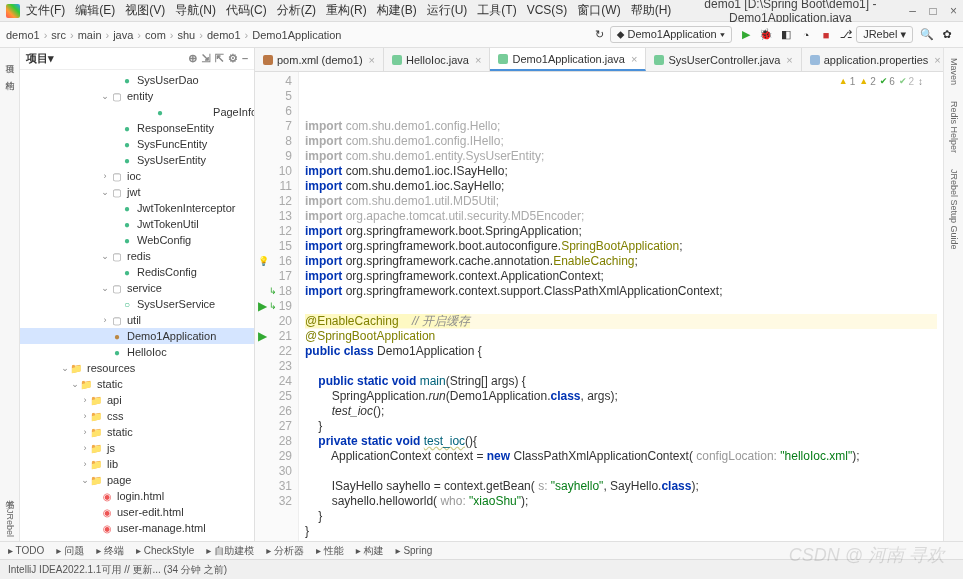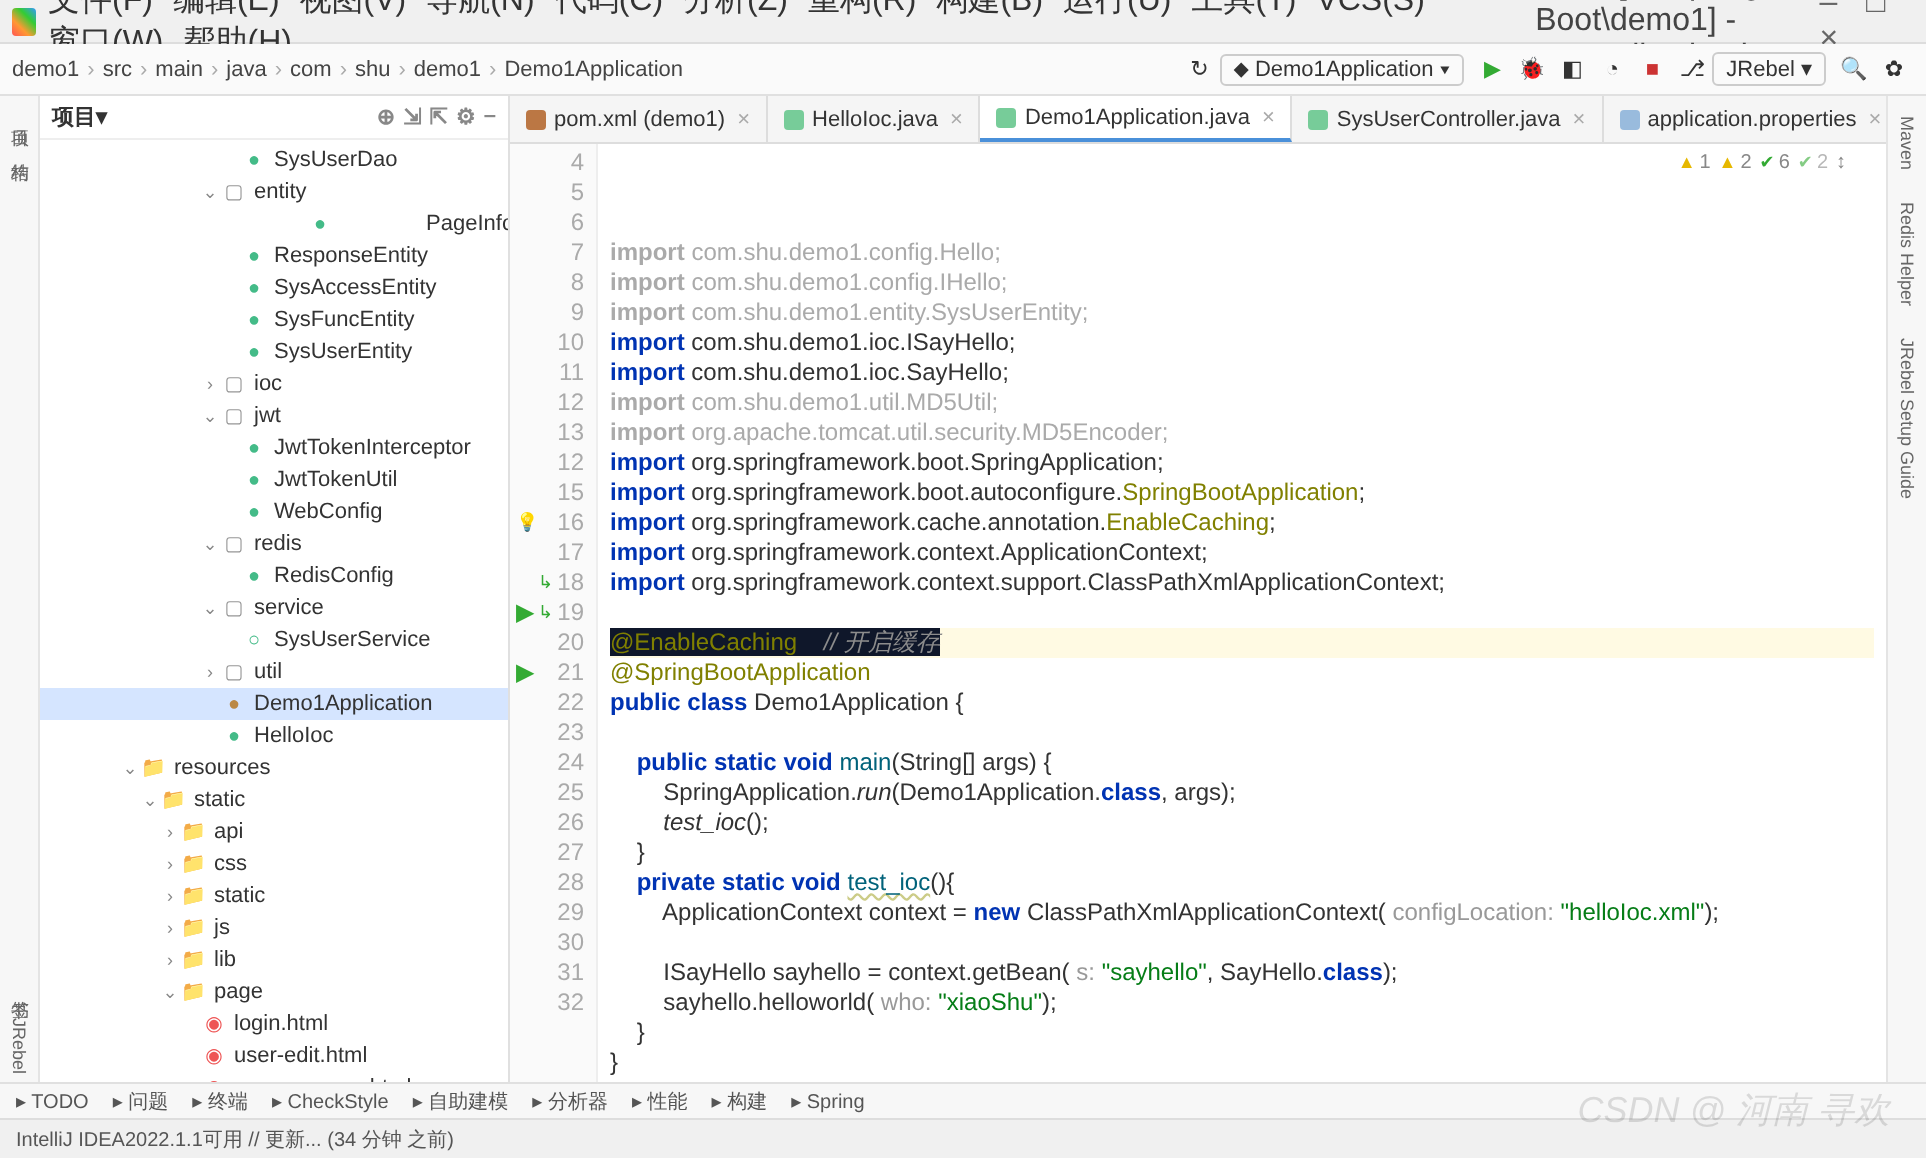--- a/index.html
+++ b/index.html
@@ -1,17 +1,17 @@
 <!DOCTYPE html>
 <html><head>
 <meta charset="utf-8">
 <style>
 * { margin: 0; padding: 0; box-sizing: border-box; font-family: "Segoe UI", Arial, sans-serif; }
 body { width: 963px; height: 579px; overflow: hidden; background: #fff; font-size: 11px; color: #333; display: flex; flex-direction: column; }
-.titlebar { height: 22px; background: #f0f0f0; display: flex; align-items: center; padding: 0 6px; border-bottom: 1px solid #ddd; font-size: 16px; }
+.titlebar { height: 22px; background: #f0f0f0; display: flex; align-items: center; padding: 0 6px; border-bottom: 1px solid #ddd; font-size: 12px; }
 .titlebar .logo { width: 14px; height: 14px; background: linear-gradient(45deg,#f55,#f93,#3c3,#39f); border-radius: 2px; margin-right: 6px; }
 .titlebar .menus span { margin-right: 10px; cursor: pointer; }
 .titlebar .title { flex: 1; text-align: center; color: #444; }
 .titlebar .winctrl span { margin-left: 10px; cursor: pointer; color: #666; }
 .toolbar { height: 26px; background: #fafafa; border-bottom: 1px solid #e0e0e0; display: flex; align-items: center; padding: 0 6px; font-size: 11px; }
 .toolbar .bc { display: flex; align-items: center; gap: 4px; color: #444; }
 .toolbar .bc .sep { color: #aaa; }
 .toolbar .spacer { flex: 1; }
 .toolbar .run-cfg { border: 1px solid #ccc; padding: 1px 6px; border-radius: 3px; margin-right: 4px; }
 .toolbar .icn { display:inline-flex; width:16px; height:16px; align-items:center; justify-content:center; margin:0 2px; cursor:pointer; border-radius:2px; }
@@ -45,21 +45,21 @@
 .gutter { width:44px; background:#fafafa; border-right:1px solid #eee; text-align:right; padding:2px 6px 2px 2px; color:#aaa; font-family:Consolas,monospace; font-size:12px; line-height:15px; }
 .gutter .mark { position:absolute; left:1px; font-size:9px; }
 .gutter .g-run { color:#3a3; position:absolute; left:1px; }
 .code { flex:1; padding:2px 6px; font-family:Consolas,monospace; font-size:12px; line-height:15px; white-space:pre; overflow:auto; }
 .code .kw { color:#0033b3; font-weight:bold; }
 .code .gray { color:#aaa; }
 .code .ann { color:#808000; }
 .code .str { color:#067d17; }
 .code .cmt { color:#8c8c8c; font-style:italic; }
 .code .hint { color:#999; font-style:normal; }
-.code .hl { background:#0f172a; }
+.code .hl { background:#fef9c3; }
 .code .hl-line { background:#fffae3; display:inline-block; width:100%; }
 .code .fn { color:#00627a; }
 .code .warn { text-decoration: underline wavy #cc8; }
 .status2 { height:18px; background:#f7f7f7; border-top:1px solid #e0e0e0; display:flex; align-items:center; padding:0 8px; font-size:10px; color:#555; gap:12px; }
 .status { height:20px; background:#f0f0f0; border-top:1px solid #ddd; display:flex; align-items:center; padding:0 8px; font-size:10px; color:#555; }
 .watermark { position:absolute; right:18px; bottom:12px; font-size:18px; color:rgba(0,0,0,0.12); font-style:italic; pointer-events:none; }
 .top-right-warns { position:absolute; top:2px; right:20px; font-size:10px; color:#888; display:flex; gap:4px; align-items:center; }
 .badge { display:inline-flex; align-items:center; gap:2px; }
 .badge.y::before{content:"▲";color:#e6b800;font-size:9px;}
 .badge.g::before{content:"✔";color:#3a3;font-size:9px;}
@@ -142,25 +142,20 @@
         </div>
         <div class="tree-row" style="padding-left: 90px; gap: 47px;">
           <span class="arrow"></span>
           <span class="ico cls"></span>
           <span>PageInfo</span>
         </div>
         <div class="tree-row" style="padding-left: 90px;">
           <span class="arrow"></span>
           <span class="ico cls"></span>
           <span>ResponseEntity</span>
-        </div>
-        <div class="tree-row" style="padding-left: 90px;">
-          <span class="arrow"></span>
-          <span class="ico cls"></span>
-          <span>SysAccessEntity</span>
         </div>
         <div class="tree-row" style="padding-left: 90px;">
           <span class="arrow"></span>
           <span class="ico cls"></span>
           <span>SysFuncEntity</span>
         </div>
         <div class="tree-row" style="padding-left: 90px;">
           <span class="arrow"></span>
           <span class="ico cls"></span>
           <span>SysUserEntity</span>

